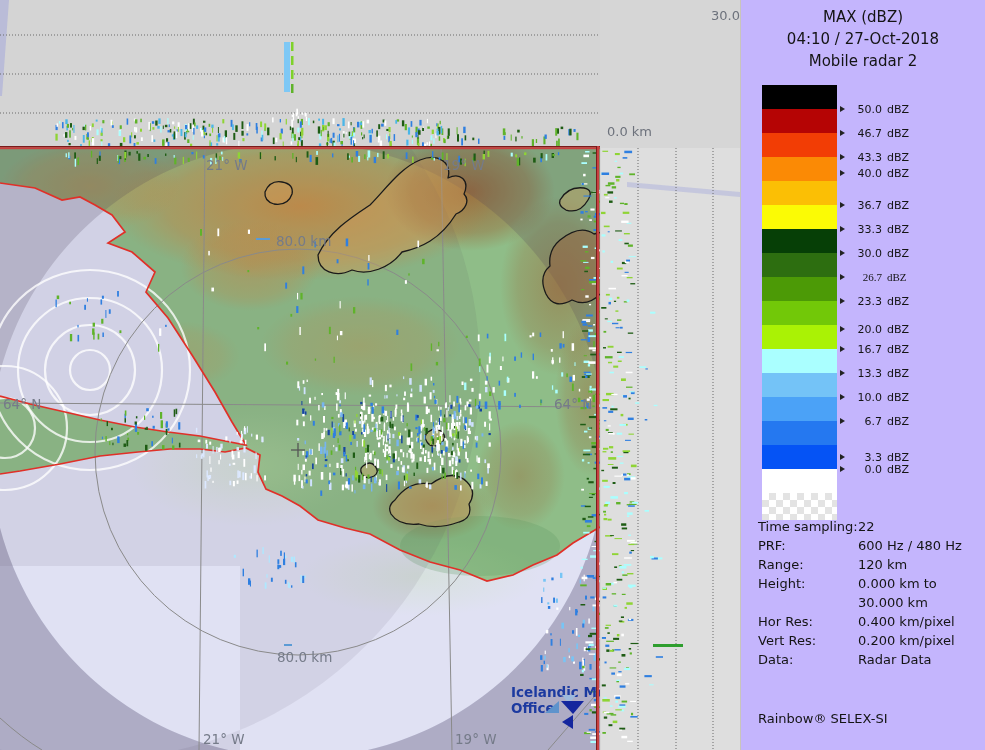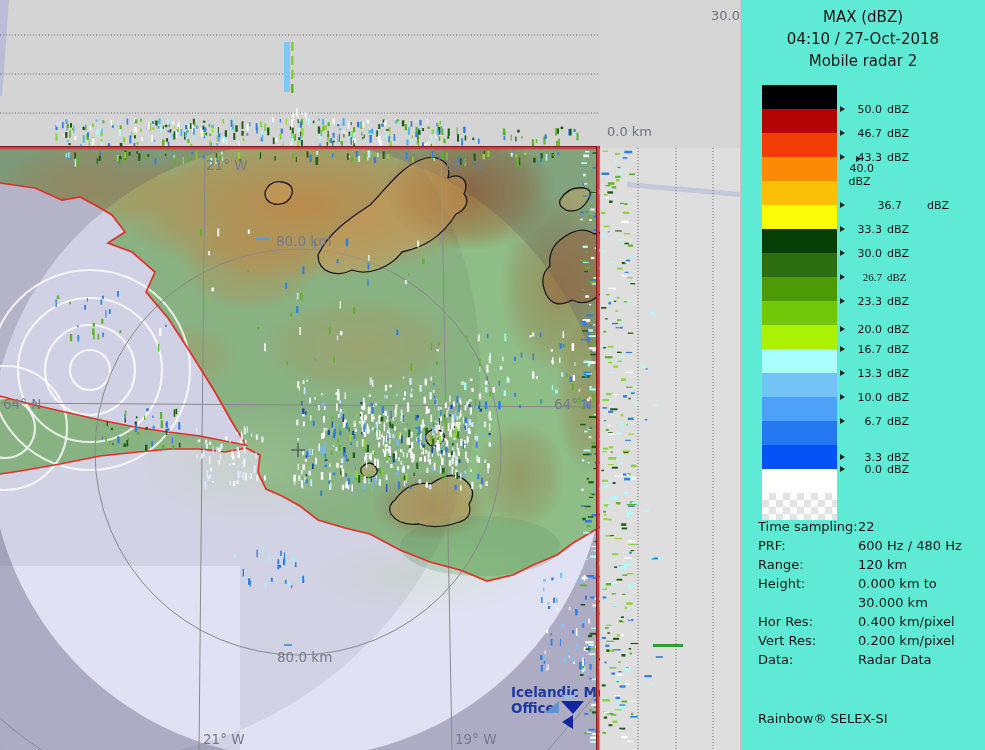--- a/index.html
+++ b/index.html
@@ -6,21 +6,21 @@
   .stage{position:relative;width:985px;height:750px;overflow:hidden;
          font-family:"DejaVu Sans",sans-serif;background:#d6d6d6;}
   .panel{position:absolute;}
   #top-profile{left:0;top:0;}
   #map-svg{left:0;top:146px;}
   #side-profile{left:601px;top:148px;}
   .axis-label{position:absolute;color:#6d727c;font-size:13px;white-space:nowrap;}
   #axis-top-label{left:687px;top:8px;margin-left:24px;}
   #axis-zero-label{left:607px;top:124px;}
   
-  #legend{left:740px;top:0;width:245px;height:750px;background:#5eead4;
+  #legend{left:740px;top:0;width:245px;height:750px;background:#c4b5fd;
           border-left:1px solid #c9c5bc;box-sizing:border-box;}
   .legend-header{padding-top:6px;text-align:center;font-size:15px;color:#141414;line-height:22px;}
   .band{position:absolute;left:21px;width:75px;height:24px;}
   .band-label{position:absolute;left:99px;height:18px;display:flex;align-items:center;
               font-size:11px;color:#141414;white-space:nowrap;}
   .tick-arrow{width:0;height:0;border-left:5px solid #222;border-top:3.5px solid transparent;
               border-bottom:3.5px solid transparent;margin-right:3px;}
   .band-val{display:inline-block;width:34px;text-align:right;margin-right:5px;}
   #below-band{position:absolute;left:21px;width:75px;top:469px;height:24px;}
   #alpha-checker{position:absolute;left:21px;width:75px;top:493px;height:27px;background-color:#ffffff;
@@ -1917,27 +1917,27 @@
           <span class="band-val">46.7</span>
           <span>dBZ</span>
         </div>
         <div class="band" style="top: 133px; background: rgb(242, 61, 5);"></div>
         <div class="band-label" style="top: 148px;">
           <span class="tick-arrow"></span>
           <span class="band-val">43.3</span>
           <span>dBZ</span>
         </div>
         <div class="band" style="top: 157px; background: rgb(251, 138, 5);"></div>
-        <div class="band-label" style="top: 156px; flex-direction: column;">
+        <div class="band-label" style="top: 164px;">
           <span class="tick-arrow"></span>
           <span class="band-val">40.0</span>
           <span>dBZ</span>
         </div>
         <div class="band" style="top: 181px; background: rgb(251, 191, 5);"></div>
-        <div class="band-label" style="top: 196px; gap: 20px;">
+        <div class="band-label" style="top: 196px;">
           <span class="tick-arrow"></span>
           <span class="band-val">36.7</span>
           <span>dBZ</span>
         </div>
         <div class="band" style="top: 205px; background: rgb(251, 251, 5);"></div>
         <div class="band-label" style="top: 220px;">
           <span class="tick-arrow"></span>
           <span class="band-val">33.3</span>
           <span>dBZ</span>
         </div>

